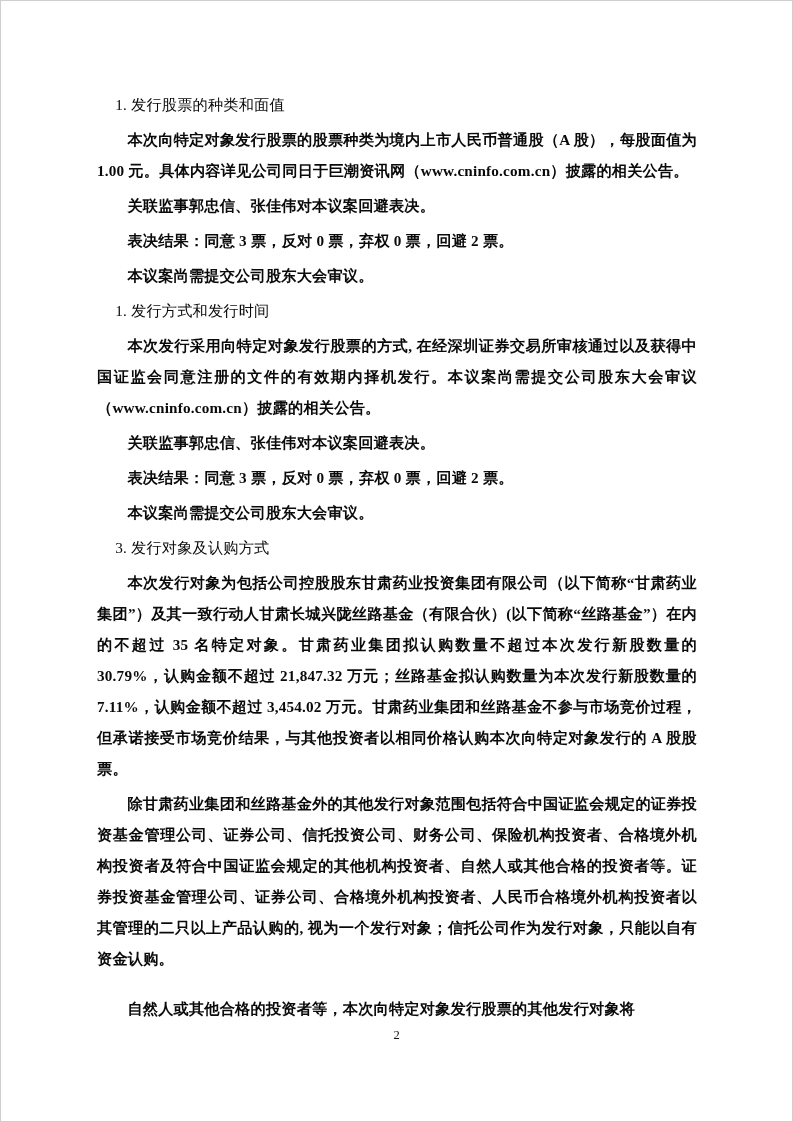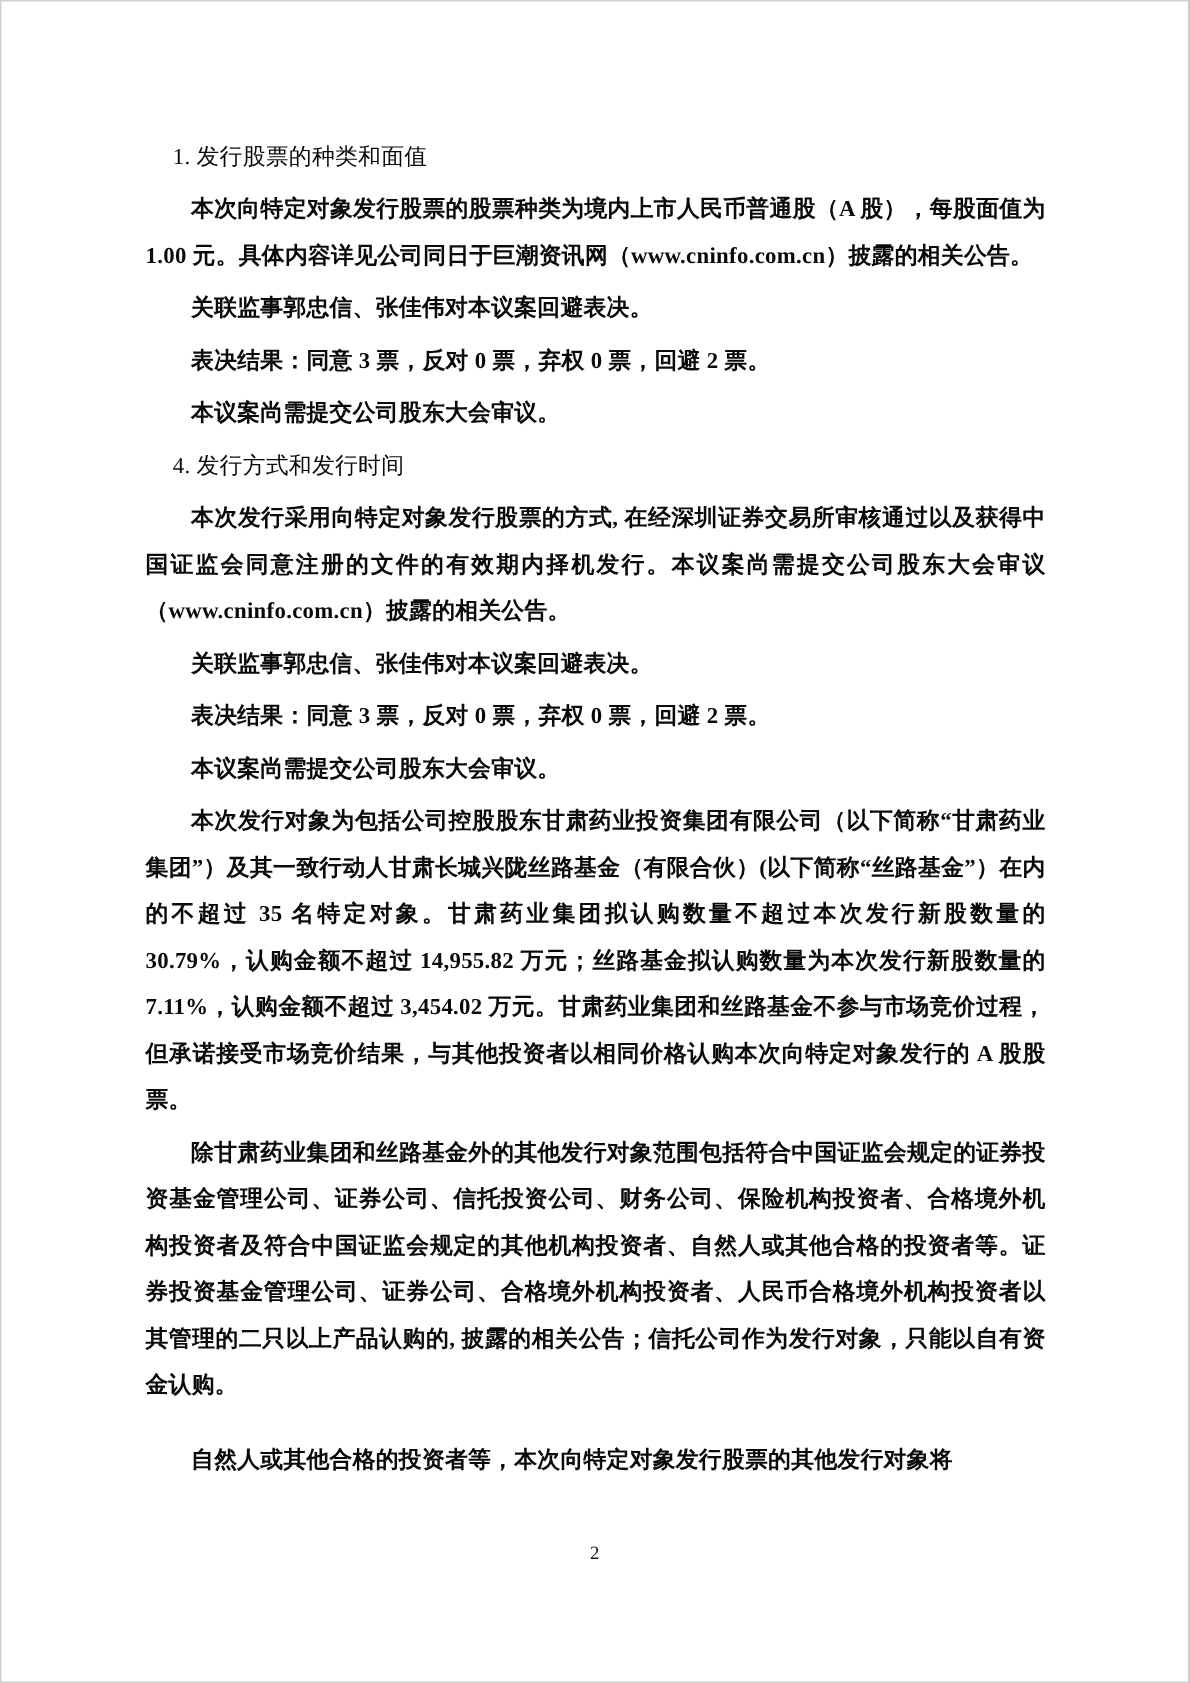--- a/index.html
+++ b/index.html
@@ -60,24 +60,25 @@
 </head>
 <body>
 
 <div class="page">
   <div class="content">
     <p class="num">1. 发行股票的种类和面值</p>
     <p class="indent">本次向特定对象发行股票的股票种类为境内上市人民币普通股（A 股），每股面值为 1.00 元。具体内容详见公司同日于巨潮资讯网（www.cninfo.com.cn）披露的相关公告。</p>
     <p class="indent">关联监事郭忠信、张佳伟对本议案回避表决。</p>
     <p class="indent">表决结果：同意 3 票，反对 0 票，弃权 0 票，回避 2 票。</p>
     <p class="indent">本议案尚需提交公司股东大会审议。</p>
-    <p class="num">4. 发行方式和发行时间</p>
+    <p class="num">1. 发行方式和发行时间</p>
     <p class="indent">本次发行采用向特定对象发行股票的方式, 在经深圳证券交易所审核通过以及获得中国证监会同意注册的文件的有效期内择机发行。本议案尚需提交公司股东大会审议（www.cninfo.com.cn）披露的相关公告。</p>
     <p class="indent">关联监事郭忠信、张佳伟对本议案回避表决。</p>
     <p class="indent">表决结果：同意 3 票，反对 0 票，弃权 0 票，回避 2 票。</p>
     <p class="indent">本议案尚需提交公司股东大会审议。</p>
-    <p class="indent">本次发行对象为包括公司控股股东甘肃药业投资集团有限公司（以下简称“甘肃药业集团”）及其一致行动人甘肃长城兴陇丝路基金（有限合伙）(以下简称“丝路基金”）在内的不超过 35 名特定对象。甘肃药业集团拟认购数量不超过本次发行新股数量的 30.79%，认购金额不超过 14,955.82 万元；丝路基金拟认购数量为本次发行新股数量的 7.11%，认购金额不超过 3,454.02 万元。甘肃药业集团和丝路基金不参与市场竞价过程，但承诺接受市场竞价结果，与其他投资者以相同价格认购本次向特定对象发行的 A 股股票。</p>
-    <p class="indent">除甘肃药业集团和丝路基金外的其他发行对象范围包括符合中国证监会规定的证券投资基金管理公司、证券公司、信托投资公司、财务公司、保险机构投资者、合格境外机构投资者及符合中国证监会规定的其他机构投资者、自然人或其他合格的投资者等。证券投资基金管理公司、证券公司、合格境外机构投资者、人民币合格境外机构投资者以其管理的二只以上产品认购的, 披露的相关公告；信托公司作为发行对象，只能以自有资金认购。</p>
+    <p class="num">3. 发行对象及认购方式</p>
+    <p class="indent">本次发行对象为包括公司控股股东甘肃药业投资集团有限公司（以下简称“甘肃药业集团”）及其一致行动人甘肃长城兴陇丝路基金（有限合伙）(以下简称“丝路基金”）在内的不超过 35 名特定对象。甘肃药业集团拟认购数量不超过本次发行新股数量的 30.79%，认购金额不超过 21,847.32 万元；丝路基金拟认购数量为本次发行新股数量的 7.11%，认购金额不超过 3,454.02 万元。甘肃药业集团和丝路基金不参与市场竞价过程，但承诺接受市场竞价结果，与其他投资者以相同价格认购本次向特定对象发行的 A 股股票。</p>
+    <p class="indent">除甘肃药业集团和丝路基金外的其他发行对象范围包括符合中国证监会规定的证券投资基金管理公司、证券公司、信托投资公司、财务公司、保险机构投资者、合格境外机构投资者及符合中国证监会规定的其他机构投资者、自然人或其他合格的投资者等。证券投资基金管理公司、证券公司、合格境外机构投资者、人民币合格境外机构投资者以其管理的二只以上产品认购的, 视为一个发行对象；信托公司作为发行对象，只能以自有资金认购。</p>
     <div class="gap"></div>
     <p class="indent">自然人或其他合格的投资者等，本次向特定对象发行股票的其他发行对象将</p>
   </div>
   <div class="page-number">2</div>
 </div>
 
 </body></html>

